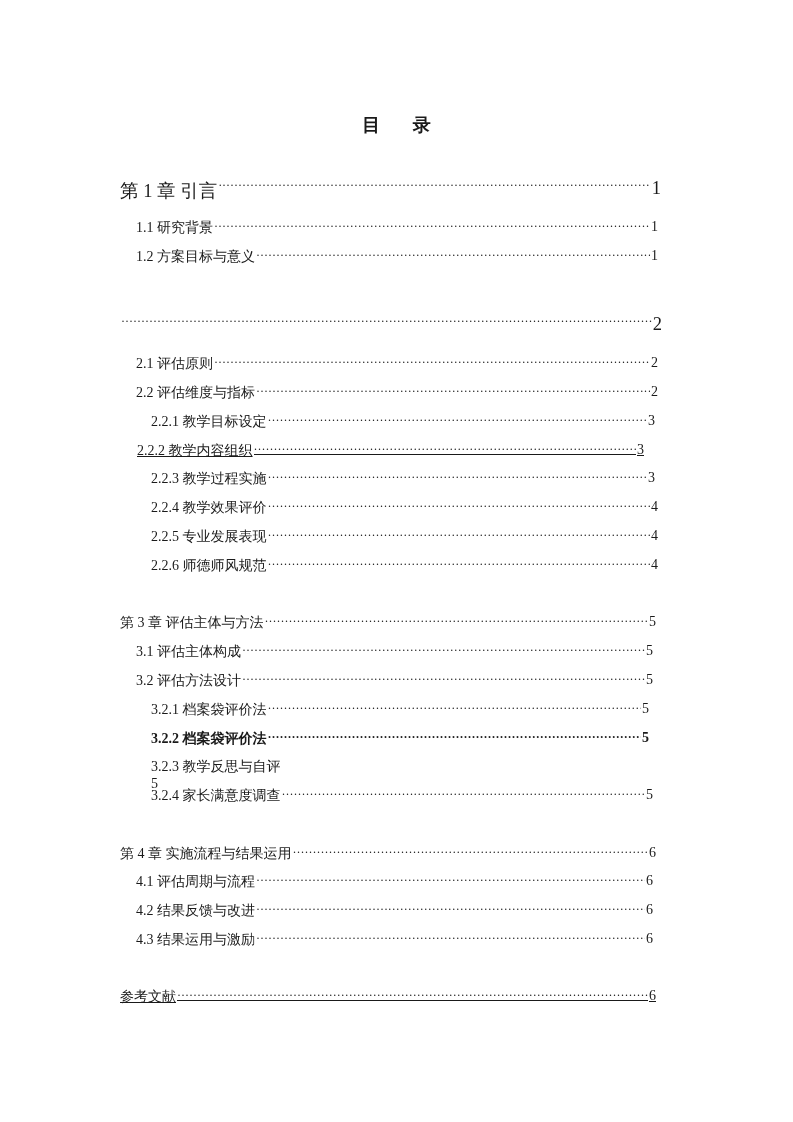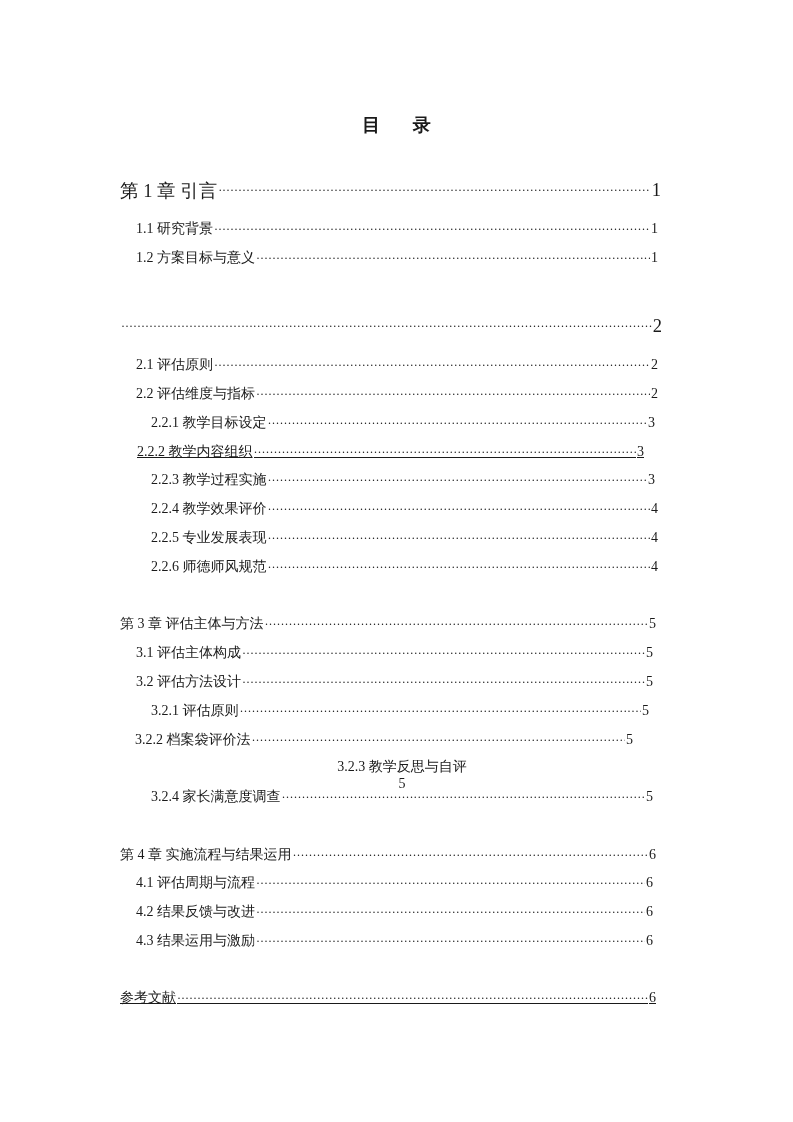--- a/index.html
+++ b/index.html
@@ -1,20 +1,20 @@
 <!DOCTYPE html>
 <html><head>
 <meta charset="utf-8">
 <style>
   html, body { margin: 0; padding: 0; background: #ffffff; }
   body { width: 793px; height: 1122px; position: relative; overflow: hidden;
          font-family: "Liberation Serif", "DejaVu Serif", serif; color: #1a1a1a; }
   .title { position: absolute; top: 113px; left: 0; width: 793px; text-align: center;
            font-size: 18px; font-weight: bold; letter-spacing: 14px; text-indent: 14px; }
-  .row { position: absolute; display: flex; align-items: center; white-space: nowrap; }
+  .row { position: absolute; display: flex; align-items: flex-start; white-space: nowrap; }
   .row .label { flex: 0 0 auto; }
   .row .leader { flex: 1 1 auto; overflow: hidden; margin: 0 1px; letter-spacing: 0px;
                  font-size: 12px; color: #222; }
   .row .leader::before { content: "··································································································································································································································"; }
   .row .page { flex: 0 0 auto; }
   .big { font-size: 18.5px; height: 24px; }
   .sm { font-size: 14px; height: 20px; }
 </style>
 </head>
 <body>
@@ -91,25 +91,25 @@
   <span class="label">3.1  评估主体构成</span>
   <span class="leader"></span>
   <span class="page">5</span>
 </div>
 <div class="row sm" style="top:672px; left:136px; width:517px;">
   <span class="label">3.2  评估方法设计</span>
   <span class="leader"></span>
   <span class="page">5</span>
 </div>
 <div class="row sm" style="top:701px; left:151px; width:498px;">
-  <span class="label">3.2.1  评估原则</span>
+  <span class="label">3.2.1  档案袋评价法</span>
   <span class="leader"></span>
   <span class="page">5</span>
 </div>
-<div class="row sm" style="top:730px; left:135px; width:498px;">
+<div class="row sm" style="top:730px; left:151px; width:498px;font-weight:bold;">
   <span class="label">3.2.2  档案袋评价法</span>
   <span class="leader"></span>
   <span class="page">5</span>
 </div>
 <div class="row sm" style="top:758px; left:151px; width:502px;flex-direction:column;">
   <span class="label">3.2.3 教学反思与自评 </span>
   <span class="leader"></span>
   <span class="page">5</span>
 </div>
 <div class="row sm" style="top:787px; left:151px; width:502px;">

